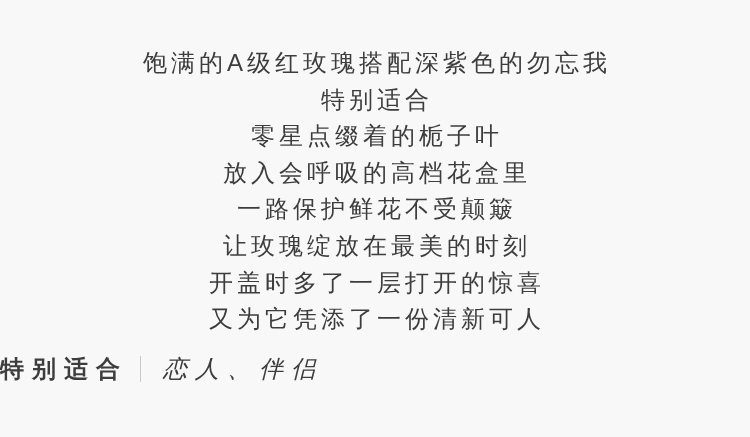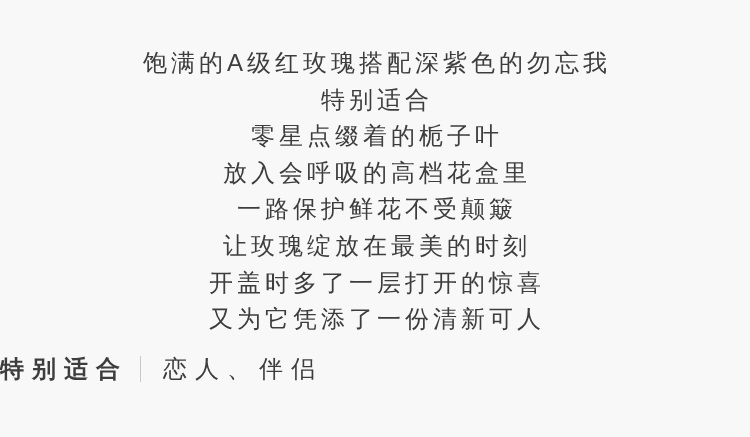--- a/index.html
+++ b/index.html
@@ -49,20 +49,21 @@
   .v-divider {
     display: inline-block;
     width: 1px;
     height: 26px;
     margin-left: 12px;
     margin-right: 22px;
     vertical-align: middle;
   }
   .suit-value {
     font-weight: 400;
+    font-style: italic;
   }
 </style>
 </head>
 <body style="background: rgb(248, 248, 248);">
 
 <div class="canvas" style="color: rgb(61, 61, 61);">
   <div class="desc-block">
     <p class="desc-line">饱满的A级红玫瑰搭配深紫色的勿忘我</p>
     <p class="desc-line">特别适合</p>
     <p class="desc-line">零星点缀着的栀子叶</p>

